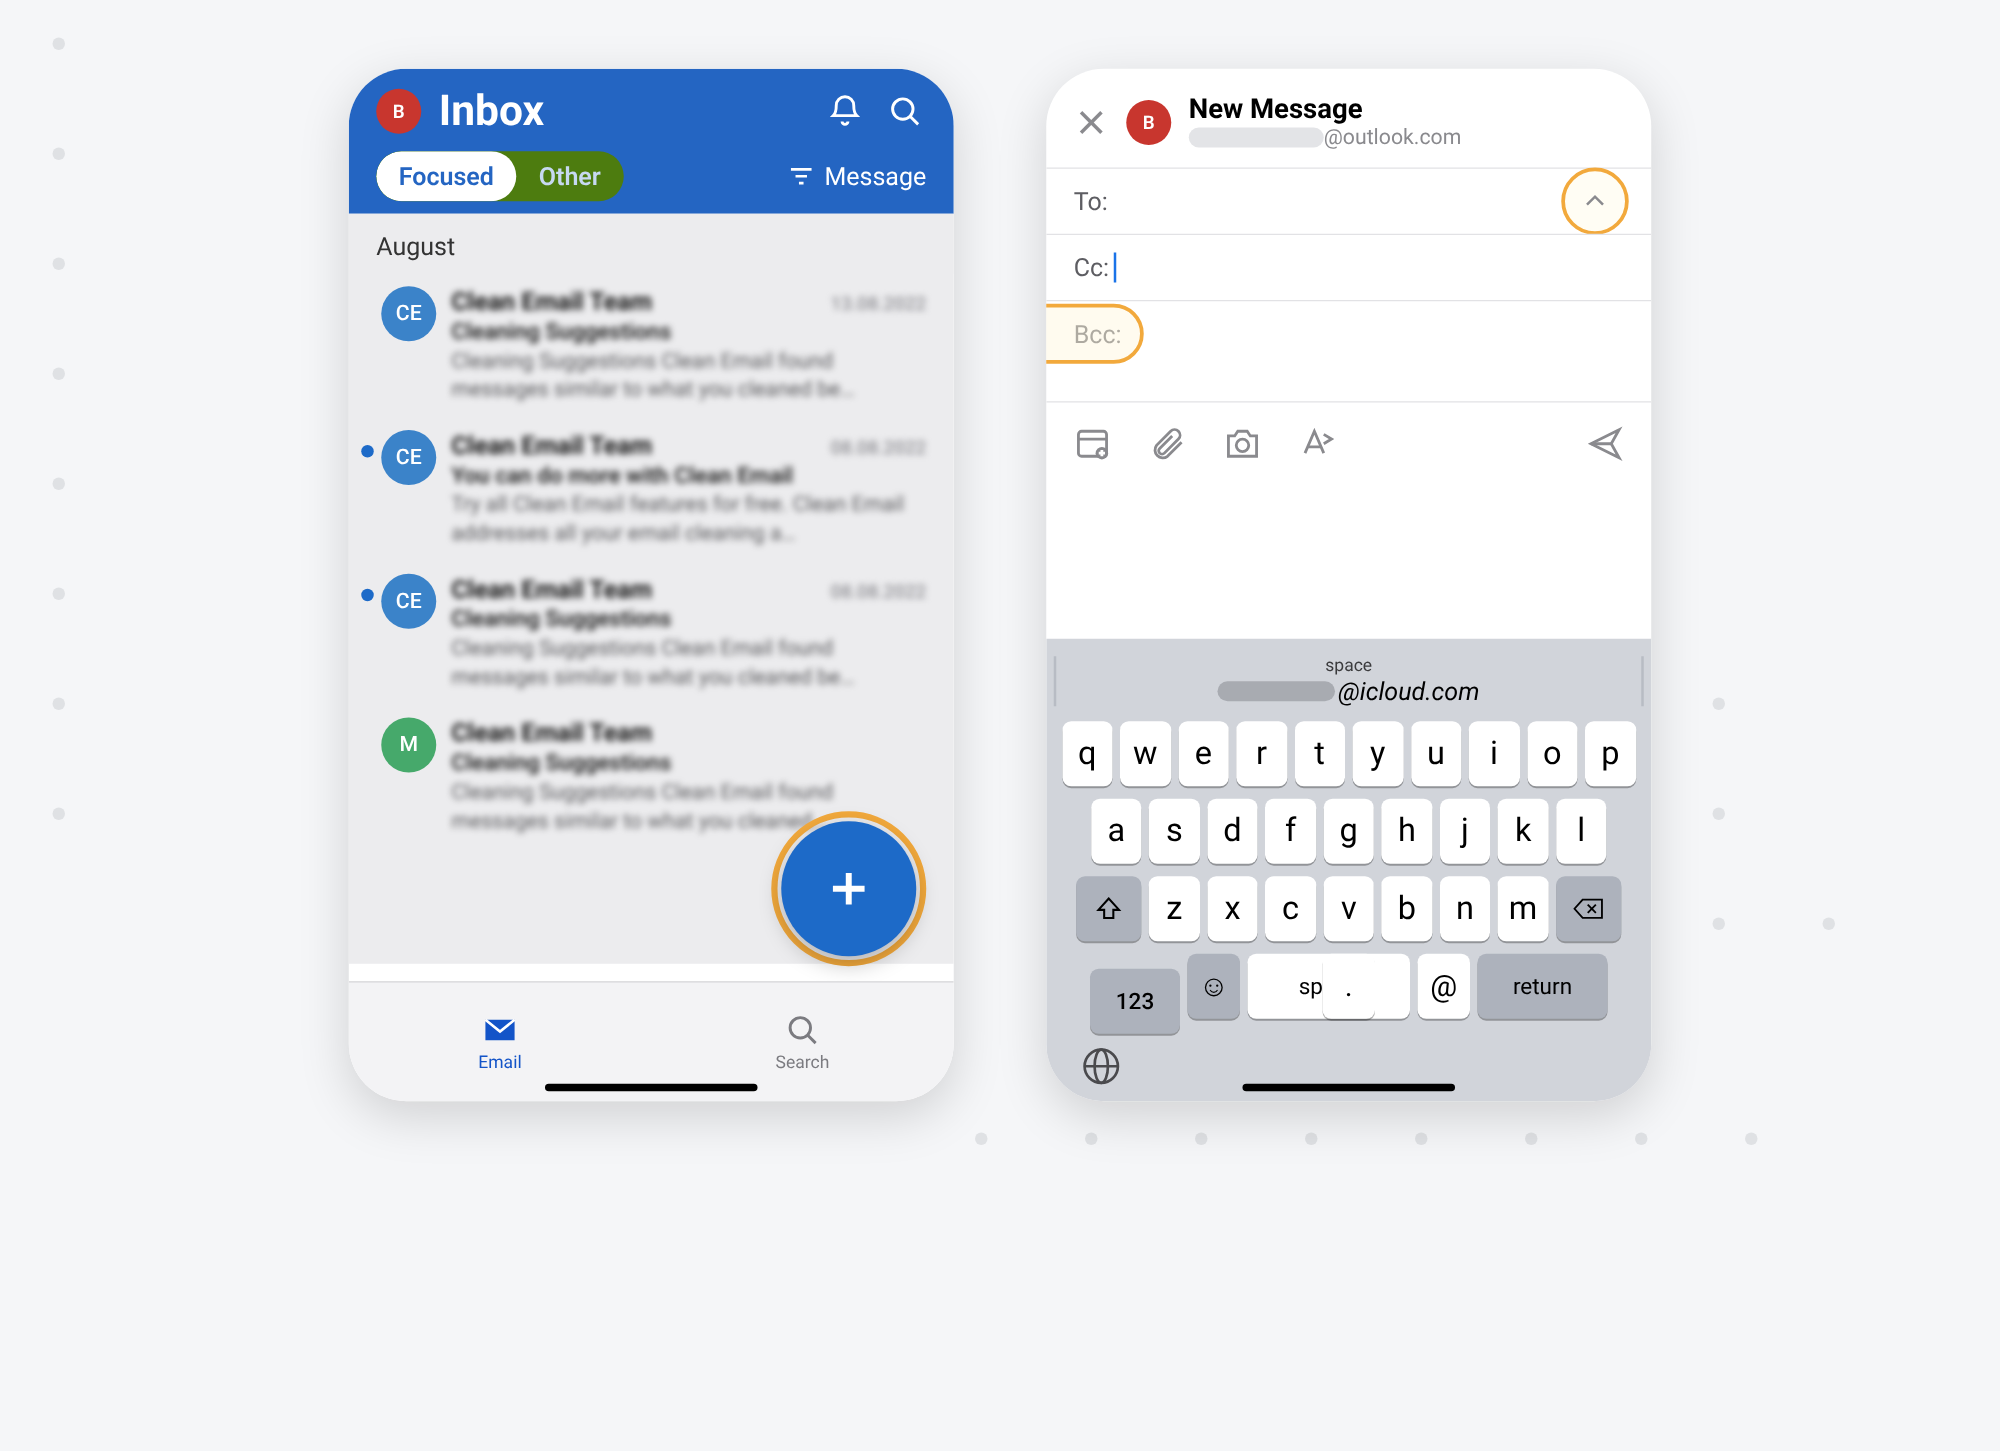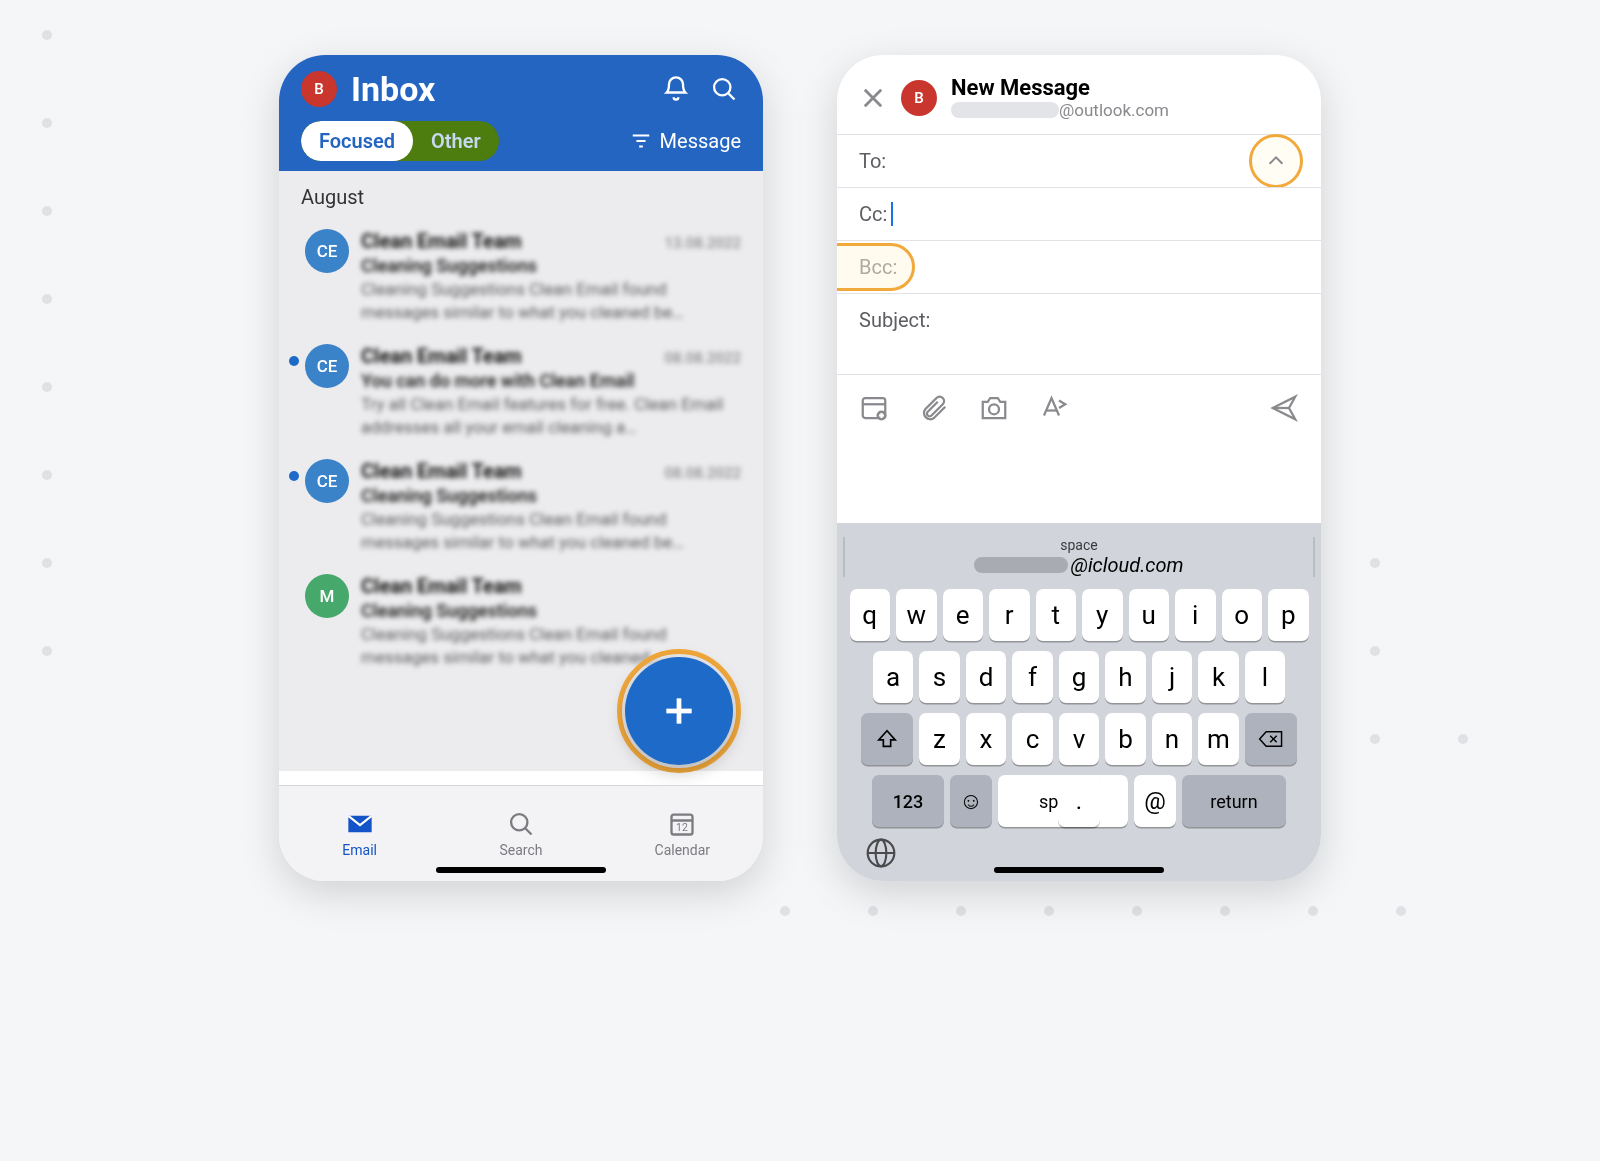--- a/index.html
+++ b/index.html
@@ -107,21 +107,21 @@
   .suggest-email { font-size: 20px; color: #000; display: flex; align-items: center; gap: 2px; font-style: italic;}
   .suggest-email .redacted { width: 94px; height: 16px; background: #a8abb1; border-radius: 9px; display: inline-block;}
 
   .krow { display: flex; justify-content: center; gap: 6px; margin-bottom: 10px; }
   .key { background: #fff; border-radius: 7px; height: 52px; display: flex; align-items: center; justify-content: center; font-size: 26px; color: #000; box-shadow: 0 1.5px 0 rgba(0,0,0,0.3); cursor: pointer; }
   .key.letter { width: 40.5px; }
   .key.sys { background: #adb2bc; }
   .key.shift, .key.bksp { width: 52px; }
   .krow.mid .key.letter { width: 40.5px; }
   .bottomrow { display: flex; gap: 6px; justify-content: center; }
-  .key.k123 { width: 72px; background: #adb2bc; font-size: 18px; font-weight: 500; }
+  .key.k123 { width: 72px; background: #adb2bc; font-size: 18px; font-weight: 500; margin-top: 12px; }
   .key.emoji { width: 42px; background: #adb2bc; font-size: 24px;}
   .key.space { width: 130px; font-size: 18px;}
   .key.at { width: 42px; font-size: 24px;}
   .key.dot { width: 42px; font-size: 24px;}
   .key.return { width: 104px; background: #adb2bc; font-size: 18px;}
   .globerow { padding: 10px 22px 0; }
   .globe { width: 32px; height: 32px; }
   .globe svg { width: 100%; height: 100%; stroke: #4a4a4d; fill: none; stroke-width: 1.6;}
 
   .phone.right .home-indicator { bottom: 8px; }
@@ -267,28 +267,20 @@
           </svg>
         <span>Email</span>
       </div>
       <div class="nav-item">
         <svg viewBox="0 0 24 24" stroke="#7b7b80" fill="none" stroke-width="2">
             <circle cx="10.5" cy="10.5" r="7"></circle>
             <line x1="21" y1="21" x2="15.6" y2="15.6"></line>
           </svg>
         <span>Search</span>
       </div>
-      <div class="nav-item">
-        <svg viewBox="0 0 24 24" stroke="#7b7b80" fill="none" stroke-width="2">
-            <rect x="3" y="4" width="18" height="17" rx="2"></rect>
-            <line x1="3" y1="9" x2="21" y2="9"></line>
-            <text x="12" y="18" text-anchor="middle" font-size="9" fill="#7b7b80" stroke="none">12</text>
-          </svg>
-        <span>Calendar</span>
-      </div>
       <div class="home-indicator"></div>
     </div>
   </div>
 
   <div class="phone right">
     <div class="compose-header">
       <div class="close-x">
         <svg viewBox="0 0 24 24">
             <line x1="5" y1="5" x2="19" y2="19"></line>
             <line x1="19" y1="5" x2="5" y2="19"></line>
@@ -316,23 +308,20 @@
     <div class="field-row">
       <span class="field-label">Cc:</span>
       <div class="caret"></div>
     </div>
 
     <div class="field-row bcc-row">
       <div class="bcc-ring"></div>
       <span class="field-label">Bcc:</span>
     </div>
 
-    <div class="field-row">
-      <span class="field-label">Subject:</span>
-    </div>
 
     <div style="height:28px"></div>
 
     <div class="compose-toolbar">
       <div class="tool-ic">
         <svg viewBox="0 0 24 24">
             <rect x="3" y="4" width="18" height="16" rx="2"></rect>
             <line x1="3" y1="9" x2="21" y2="9"></line>
             <circle cx="18" cy="18" r="4" fill="#8a8a8e" stroke="none"></circle>
             <line x1="18" y1="16" x2="18" y2="20" stroke="#fff"></line>

